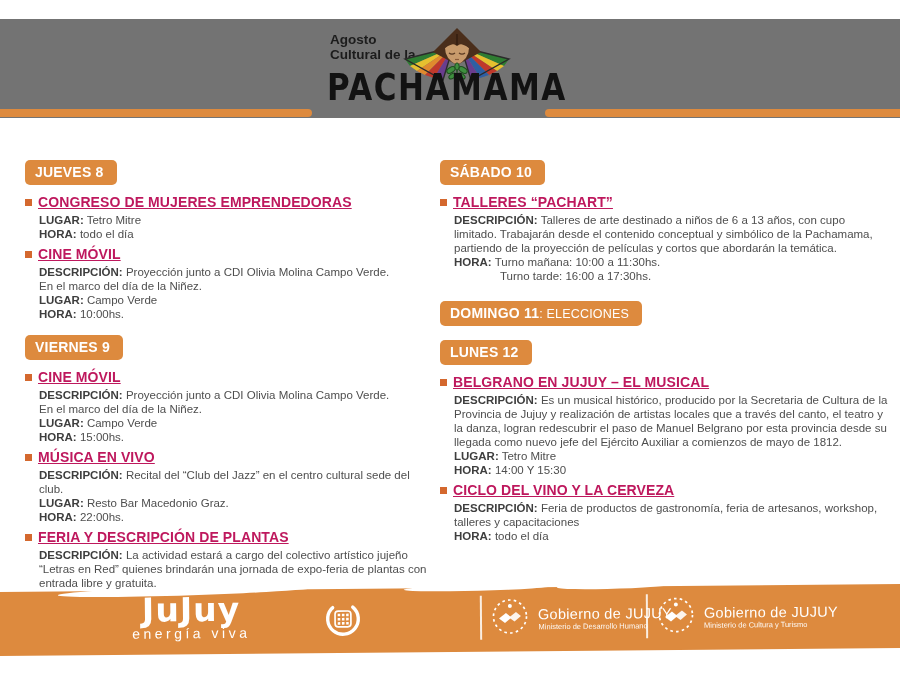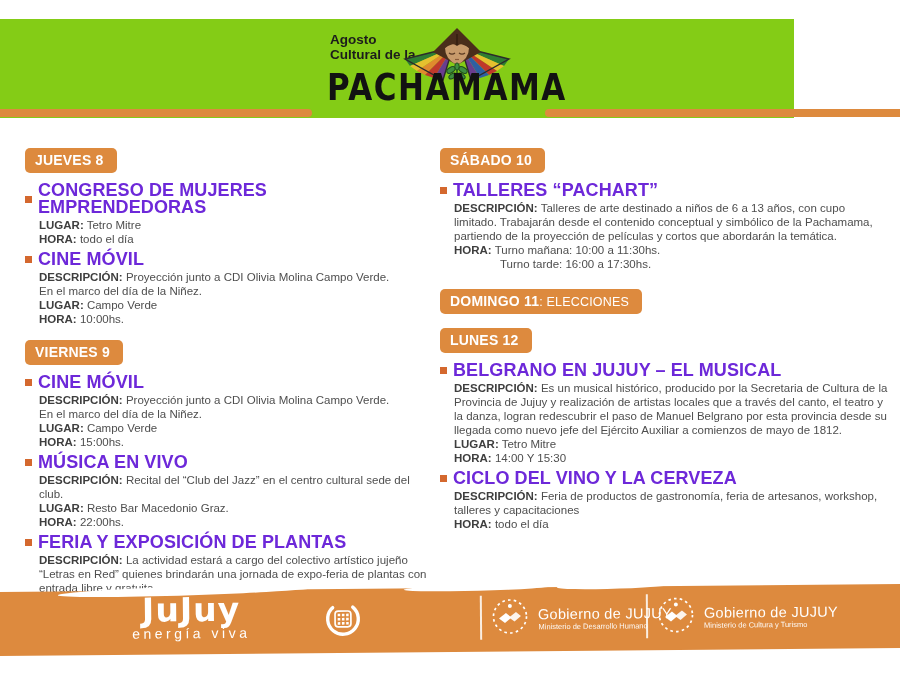--- a/index.html
+++ b/index.html
@@ -1,45 +1,45 @@
 <!DOCTYPE html>
 <html><head>
 <meta charset="utf-8">
 <style>
   * { margin:0; padding:0; box-sizing:border-box; }
   html,body { background:#ffffff; }
   body { font-family:"Liberation Sans", sans-serif; }
   .page { position:relative; width:900px; height:675px; background:#ffffff; overflow:hidden; }
 
   
-  .banner { position:absolute; left:0; top:19px; width:794px; height:99px; background:#84cc16; }
+  .banner { position:absolute; left:0; top:19px; width:900px; height:99px; background:#737373; }
   .strip { position:absolute; top:90px; height:8px; background:#DD8A3E; }
   .strip.left  { left:0; width:312px; border-radius:0 4px 4px 0; }
   .strip.right { left:545px; width:355px; border-radius:4px 0 0 4px; }
   .logo-pre { position:absolute; left:330px; top:13px; font-size:13.5px; font-weight:bold; color:#1c1c1c; line-height:15px; }
   .logo-title { position:absolute; left:327px; top:47px; font-size:31px; font-weight:800; color:#121212;
                 letter-spacing:1.5px; transform:scaleY(1.18); transform-origin:top left; font-family:"DejaVu Sans", sans-serif; }
   .logo-graphic { position:absolute; left:403px; top:6px; }
 
   
-  .col { position:absolute; top:148px; }
+  .col { position:absolute; top:160px; }
   .col-left  { left:25px;  width:410px; }
   .col-right { left:440px; width:450px; }
   .day-section { margin-top:14px; }
   .day-section:first-child { margin-top:0; }
   .col-right .day-section.tight { margin-top:10px; }
   .col-right .day-section.gap { margin-top:18px; }
   .badge { display:inline-block; background:#DD8A3E; color:#fff; font-weight:bold; font-size:14px;
            padding:4px 13px 5px 10px; border-radius:5px; margin-bottom:4px; letter-spacing:0.2px; }
   .badge .badge-suffix { font-weight:400; font-size:12.5px; }
   .event { margin-top:5px; }
   .event:first-of-type { margin-top:0; }
   .event-title-row { display:flex; align-items:center; gap:6px; margin:3px 0 2px; }
   .bullet { width:7px; height:7px; background:#D4682E; flex:none; display:inline-block; }
-  .event-title { color:#6d28d9; font-weight:bold; font-size:18px; line-height:17px; letter-spacing:0.1px; }
+  .event-title { color:#be185d; font-weight:bold; font-size:14px; line-height:17px; letter-spacing:0.1px;text-decoration:underline; }
   .detail { font-size:11.5px; line-height:14px; color:#4E4E4E; padding-left:14px; }
   .detail .lbl { font-weight:bold; color:#3E3E3E; }
   .detail.indent2 { padding-left:60px; }
 
   
   .footer { position:absolute; left:-8px; top:588px; width:916px; height:64px; background:#DD8A3E;
             transform:rotate(-0.5deg); color:#fff; }
   .brush { position:absolute; background:#ffffff; border-radius:50%; }
   .brush.b1 { left:66px;  top:-4px; width:268px; height:9px; transform:rotate(-1.4deg); }
   .brush.b2 { left:412px; top:-3px; width:150px; height:6px; transform:rotate(-1deg); }
@@ -154,21 +154,21 @@
             <span class="bullet"></span>
             <span class="event-title">MÚSICA EN VIVO</span>
           </div>
         <div class="detail"><span class="lbl">DESCRIPCIÓN:</span> <span>Recital del “Club del Jazz” en el centro cultural sede del club.</span></div>
         <div class="detail"><span class="lbl">LUGAR:</span> <span>Resto Bar Macedonio Graz.</span></div>
         <div class="detail"><span class="lbl">HORA:</span> <span>22:00hs.</span></div>
       </div>
       <div class="event">
         <div class="event-title-row">
             <span class="bullet"></span>
-            <span class="event-title">FERIA Y EXPOSICIÓN DE PLANTAS</span>
+            <span class="event-title">FERIA Y DESCRIPCIÓN DE PLANTAS</span>
           </div>
         <div class="detail"><span class="lbl">DESCRIPCIÓN:</span> <span>La actividad estará a cargo del colectivo artístico jujeño “Letras en Red” quienes brindarán una jornada de expo-feria de plantas con entrada libre y gratuita.</span></div>
         <div class="detail"><span class="lbl">LUGAR:</span> <span>Centro de Arte Joven Andino - CAJA, Alvear 534 - San Salvador de Jujuy.</span></div>
         <div class="detail"><span class="lbl">HORA:</span> <span>17:00 A 20:00hs.</span></div>
       </div>
     </section>
   </div>
 
   <div class="col col-right">
 

